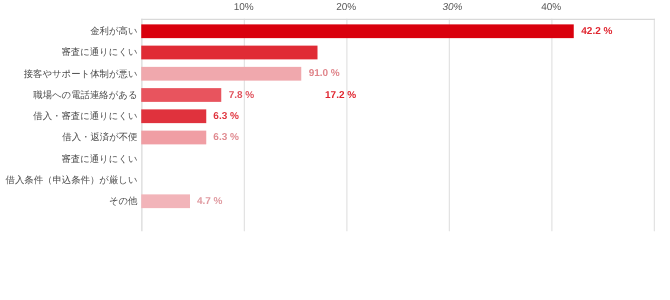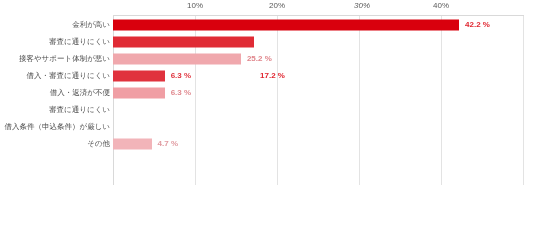--- a/index.html
+++ b/index.html
@@ -151,21 +151,28 @@
         <div class="bar-track" style="width: 141.04px;">
           <div class="bar-fill" style="width: 141.04px; background: rgb(224, 43, 53);"></div>
         </div>
         <div class="bar-value" style="left: 260.04px; color: rgb(224, 37, 47); margin-top: 34px;">17.2 %</div>
       </div>
       <div class="bar-row">
         <div class="cat-label">接客やサポート体制が悪い</div>
         <div class="bar-track" style="width: 127.92px;">
           <div class="bar-fill" style="width: 127.92px; background: rgb(240, 168, 173);"></div>
         </div>
-        <div class="bar-value" style="left: 246.92px; color: rgb(224, 133, 139);">25.2 %</div>
+        <div class="bar-value" style="left: 246.92px; color: rgb(224, 133, 139);">91.0 %</div>
+      </div>
+      <div class="bar-row">
+        <div class="cat-label">職場への電話連絡がある</div>
+        <div class="bar-track" style="width: 63.96px;">
+          <div class="bar-fill" style="width: 63.96px; background: rgb(232, 84, 94);"></div>
+        </div>
+        <div class="bar-value" style="left: 182.96px; color: rgb(224, 82, 92);">7.8 %</div>
       </div>
       <div class="bar-row">
         <div class="cat-label">借入・審査に通りにくい</div>
         <div class="bar-track" style="width: 51.66px;">
           <div class="bar-fill" style="width: 51.66px; background: rgb(224, 50, 61);"></div>
         </div>
         <div class="bar-value" style="left: 170.66px; color: rgb(224, 53, 63);">6.3 %</div>
       </div>
       <div class="bar-row">
         <div class="cat-label">借入・返済が不便</div>

